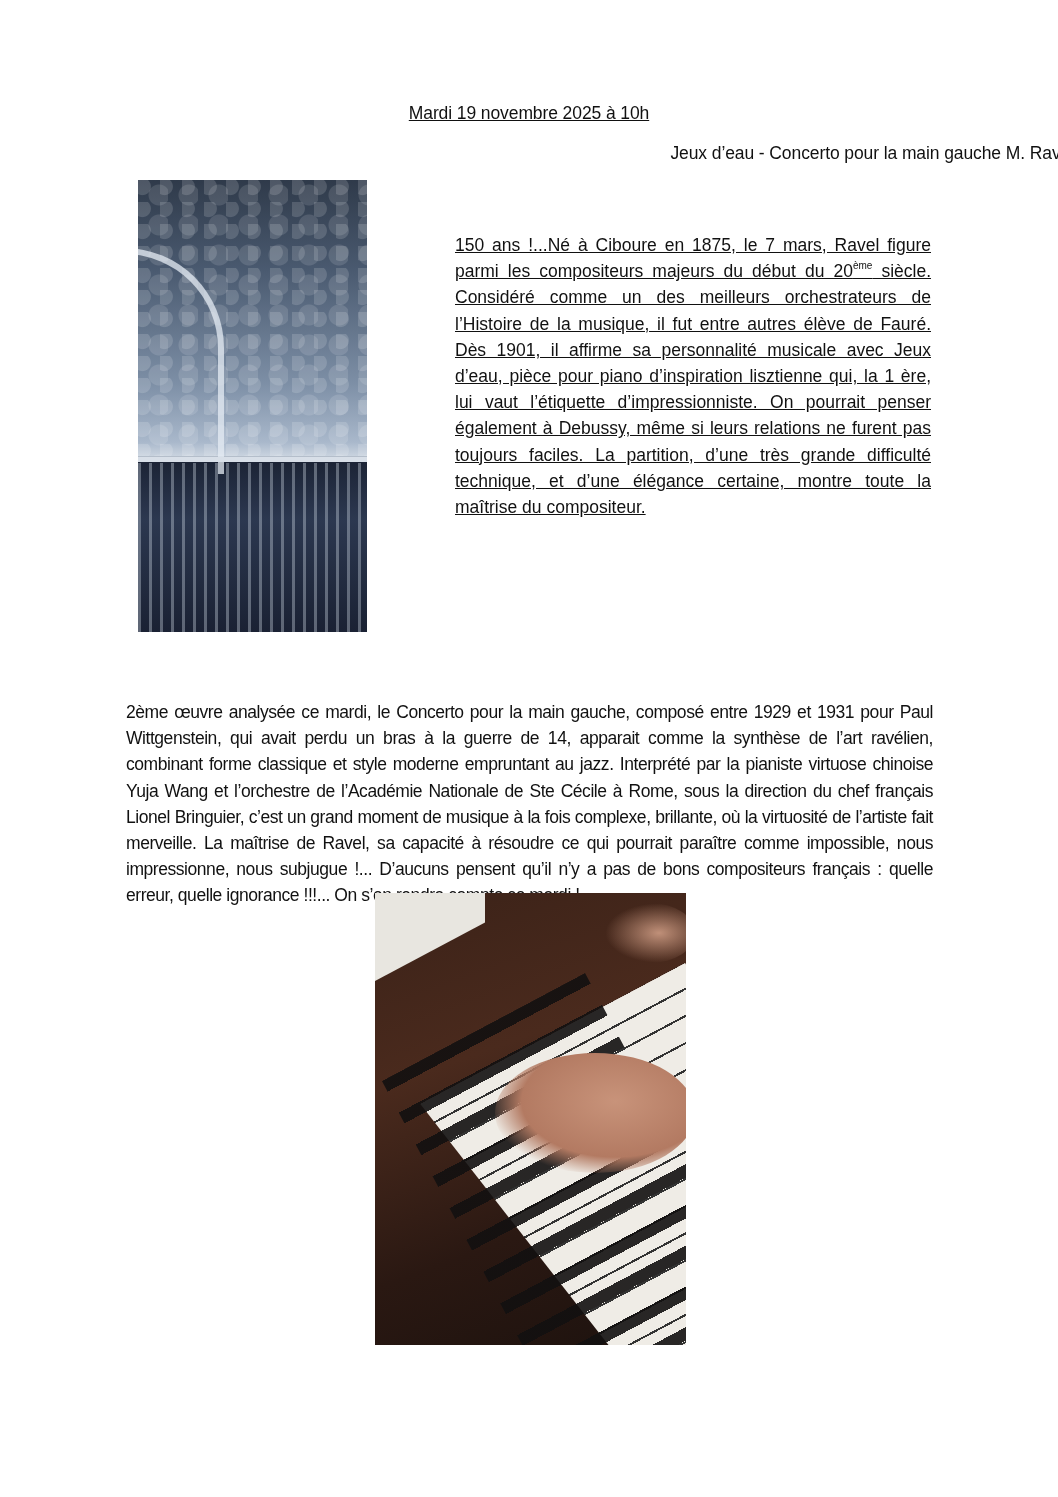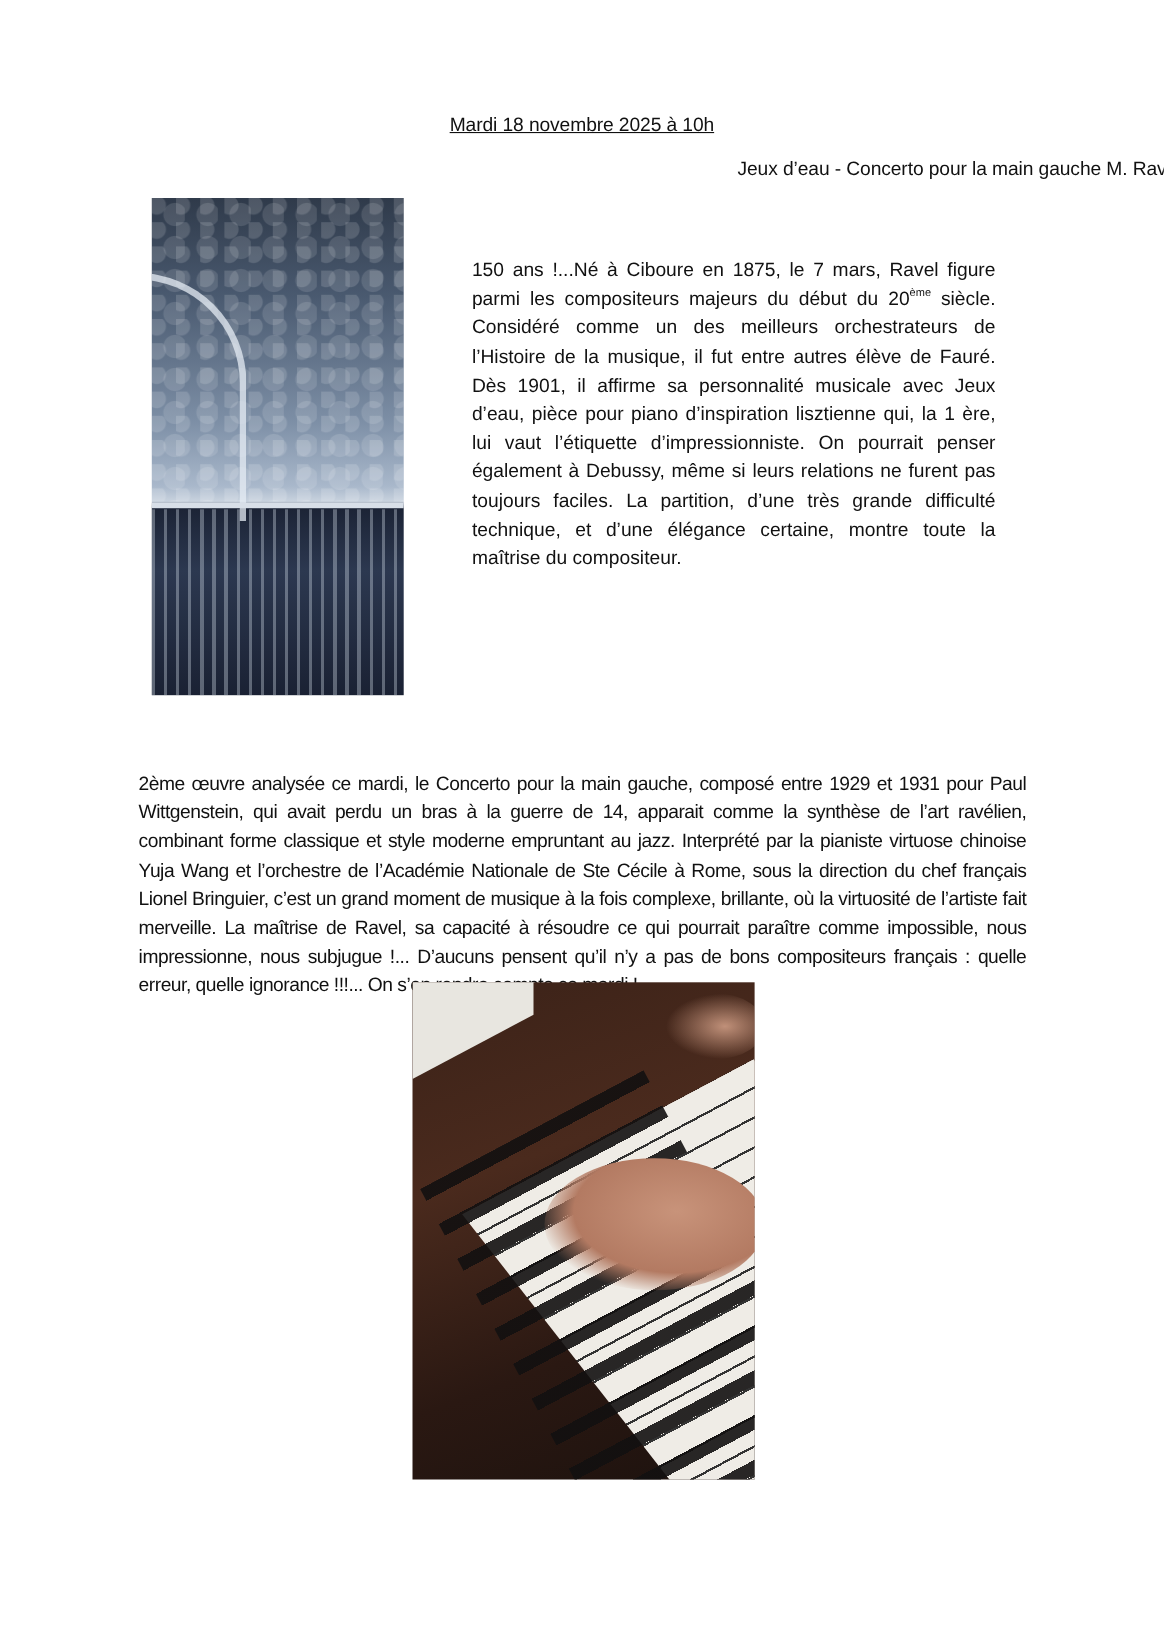--- a/index.html
+++ b/index.html
@@ -36,22 +36,22 @@
     position: absolute; left: 0; top: 61.2%; width: 100%; height: 5px; background: #d8dfe8;
   }
   .img-water .foam {
     position: absolute; left: 0; top: 0; width: 100%; height: 61%;
     background:
       radial-gradient(circle at 20% 30%, rgba(255,255,255,0.15) 0 8px, transparent 9px),
       radial-gradient(circle at 70% 50%, rgba(255,255,255,0.12) 0 10px, transparent 11px);
     background-size: 22px 22px, 30px 30px;
   }
   .intro {
-    position: absolute; left: 429px; top: 232px; width: 476px;
-    font-size: 17.5px; line-height: 26.2px; text-align: justify;
+    position: absolute; left: 455px; top: 232px; width: 476px;
+    font-size: 17.5px; line-height: 26.2px; text-align: justify; text-decoration: underline;
   }
   .intro sup { font-size: 10px; vertical-align: 8px; line-height: 0; }
   .body-text {
     position: absolute; left: 126px; top: 660px; width: 807px;
     font-size: 17.5px; line-height: 26.2px; text-align: justify; letter-spacing: -0.45px; margin-top: 39px;
   }
   .img-piano {
     position: absolute; left: 375px; top: 893px; width: 311px; height: 452px;
     overflow: hidden;
     background: linear-gradient(160deg, #3b2218 0%, #4a2a1d 35%, #2a1812 70%, #1d120e 100%);
@@ -78,21 +78,21 @@
   }
   .img-piano .hand2 {
     position: absolute; left: 230px; top: 10px; width: 90px; height: 60px;
     background: radial-gradient(ellipse at 60% 50%, #c09079 0%, rgba(170,110,85,0) 70%);
     border-radius: 50%;
   }
 </style>
 </head>
 <body>
 
-<div class="date-heading">Mardi 18 novembre 2025 à 10h</div>
+<div class="date-heading">Mardi 19 novembre 2025 à 10h</div>
 
 <div class="subtitle">
   <span>Jeux d’eau - Concerto pour la main gauche M. Ravel</span>
 </div>
 
 <div class="img-water" title="Jeux d'eau - cascade de fontaine">
   <div class="foam"></div>
   <div class="arc"></div>
   <div class="ledge"></div>
   <div class="streaks"></div>

